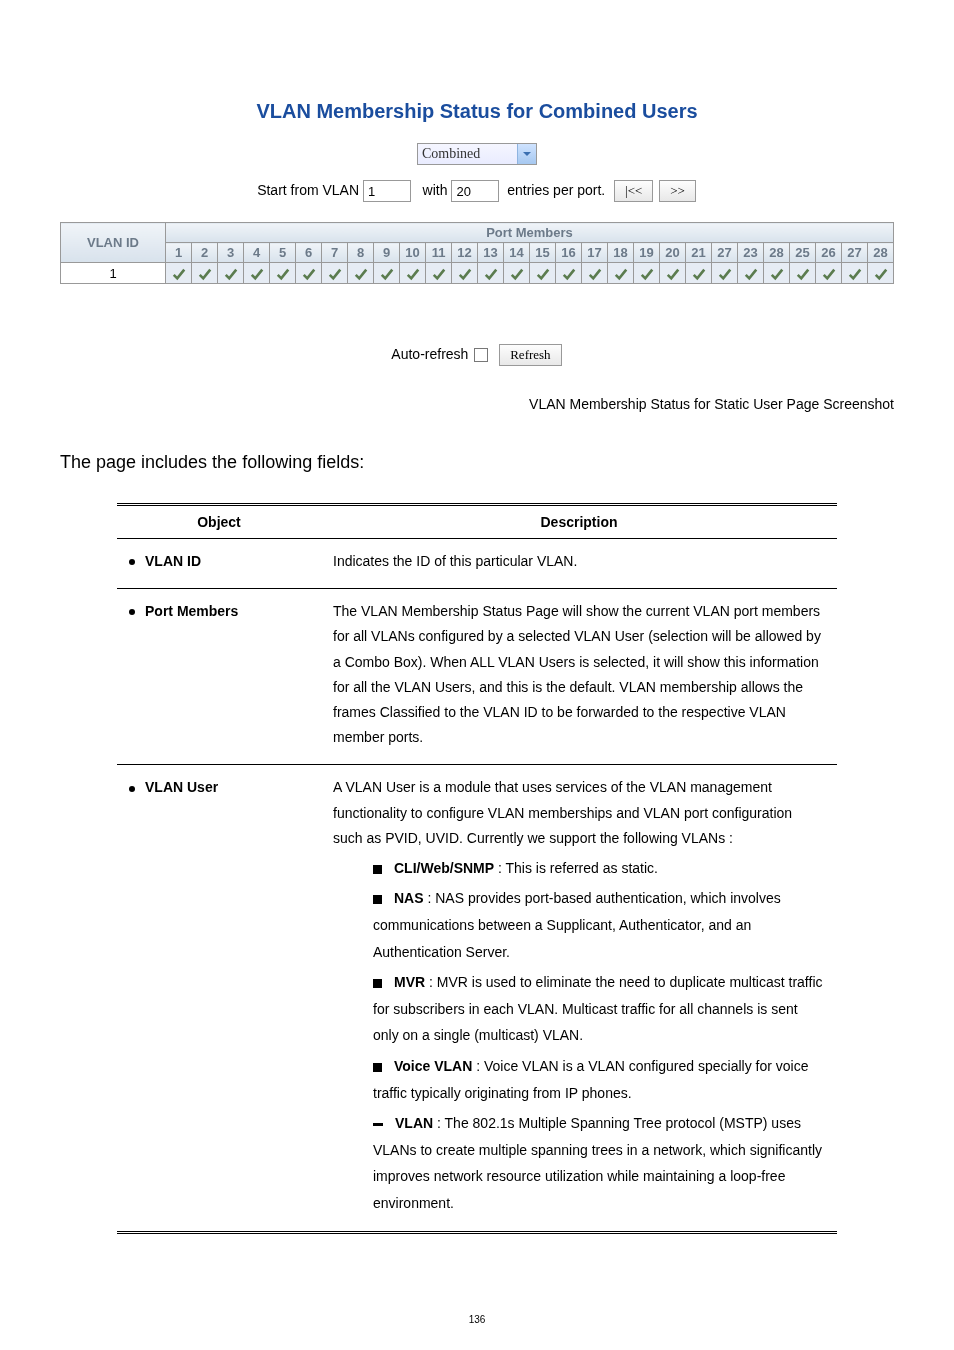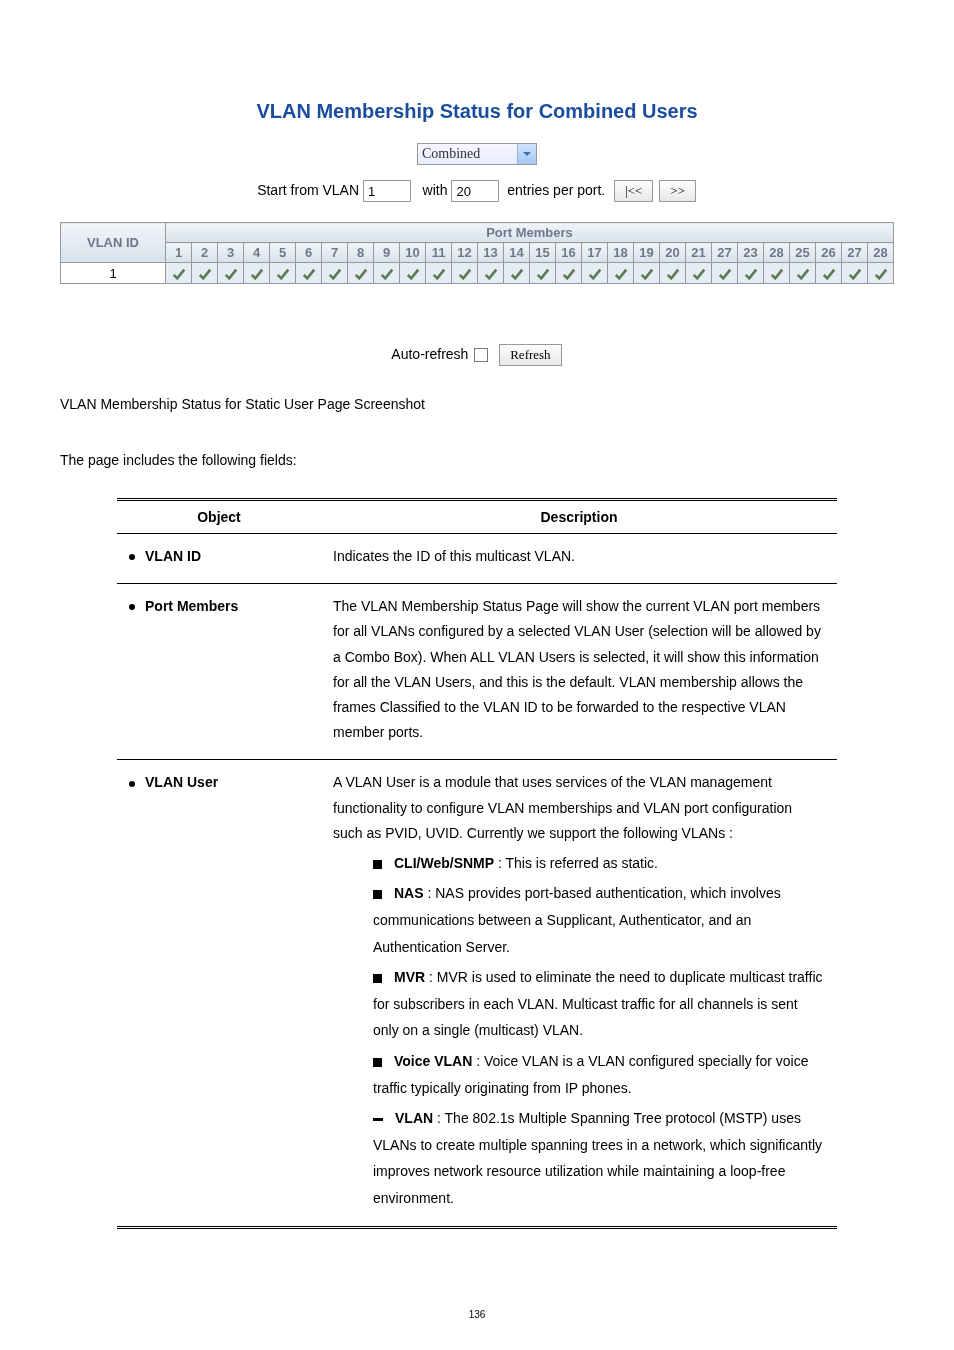--- a/index.html
+++ b/index.html
@@ -12,22 +12,22 @@
 .filter-row .txt-input{border:1px solid #999;background:#fff;padding:2px 4px;font-size:13px;width:38px;height:16px;vertical-align:middle}
 .nav-btn{border:1px solid #999;background:linear-gradient(#fdfdfd,#e8e8e8);padding:2px 10px;font-family:serif;font-size:13px;vertical-align:middle;display:inline-block;margin:0 1px}
 .mship-table{width:100%;border-collapse:collapse;margin-bottom:60px}
 .mship-table td,.mship-table th{border:1px solid #999;text-align:center;font-size:13px;padding:2px 3px}
 .mship-table thead th{background:linear-gradient(#f0f4f8,#d8e2ec);color:#6c7a89;font-weight:bold}
 .vlan-id-cell{color:#000;font-size:13px}
 .check-cell{background:#e6ecf4;padding:0!important;width:25px;height:20px}
 .check-cell svg{width:14px;height:14px;stroke:#5b7c4f;stroke-width:3;fill:none;vertical-align:middle}
 .refresh-row{text-align:center;margin:40px 0 30px}
 .checkbox{display:inline-block;width:12px;height:12px;border:1px solid #777;background:#fff;vertical-align:middle;margin:0 6px 0 2px}
-.caption{text-align:left;font-size:14px;margin-bottom:40px}
-.intro{font-size:14px;margin:0 0 30px 0}
+.caption{text-align:right;font-size:14px;margin-bottom:40px}
+.intro{font-size:18px;margin:0 0 30px 0}
 .fields-table{width:720px;margin:0 auto 60px auto;border-collapse:collapse;border-top:3px double #000;border-bottom:3px double #000}
 .fields-table td{border-top:1px solid #000;padding:10px 12px;vertical-align:top;font-size:14px;line-height:1.8}
 .fields-table tr:first-child td{border-top:none}
 .fields-table .col-obj{width:180px}
 .fields-table thead th{border-bottom:1px solid #000;padding:8px 12px;font-weight:bold;background:#fff;text-align:center}
 .bullet{display:inline-block;width:6px;height:6px;background:#000;border-radius:50%;vertical-align:middle;margin-right:10px}
 .sq{display:inline-block;width:9px;height:9px;background:#000;vertical-align:middle;margin-right:12px}
 .dash{display:inline-block;width:10px;height:3px;background:#000;vertical-align:middle;margin-right:12px}
 .desc p{margin:0 0 4px 0}
 .sub-list{margin:0;padding-left:40px}
@@ -203,21 +203,21 @@
   <thead>
     <tr>
       <th class="col-obj">Object</th>
       <th>Description</th>
     </tr>
   </thead>
   <tbody id="fields-body">
       <tr>
         <td class="col-obj"><span class="bullet"></span><span class="bold-label">VLAN ID</span></td>
         <td class="desc">
-          <p>Indicates the ID of this multicast VLAN.</p>
+          <p>Indicates the ID of this particular VLAN.</p>
         </td>
       </tr>
       <tr>
         <td class="col-obj"><span class="bullet"></span><span class="bold-label">Port Members</span></td>
         <td class="desc">
           <p>The VLAN Membership Status Page will show the current VLAN port members for all VLANs configured by a selected VLAN User (selection will be allowed by a Combo Box). When ALL VLAN Users is selected, it will show this information for all the VLAN Users, and this is the default. VLAN membership allows the frames Classified to the VLAN ID to be forwarded to the respective VLAN member ports.</p>
         </td>
       </tr>
       <tr>
         <td class="col-obj"><span class="bullet"></span><span class="bold-label">VLAN User</span></td>

